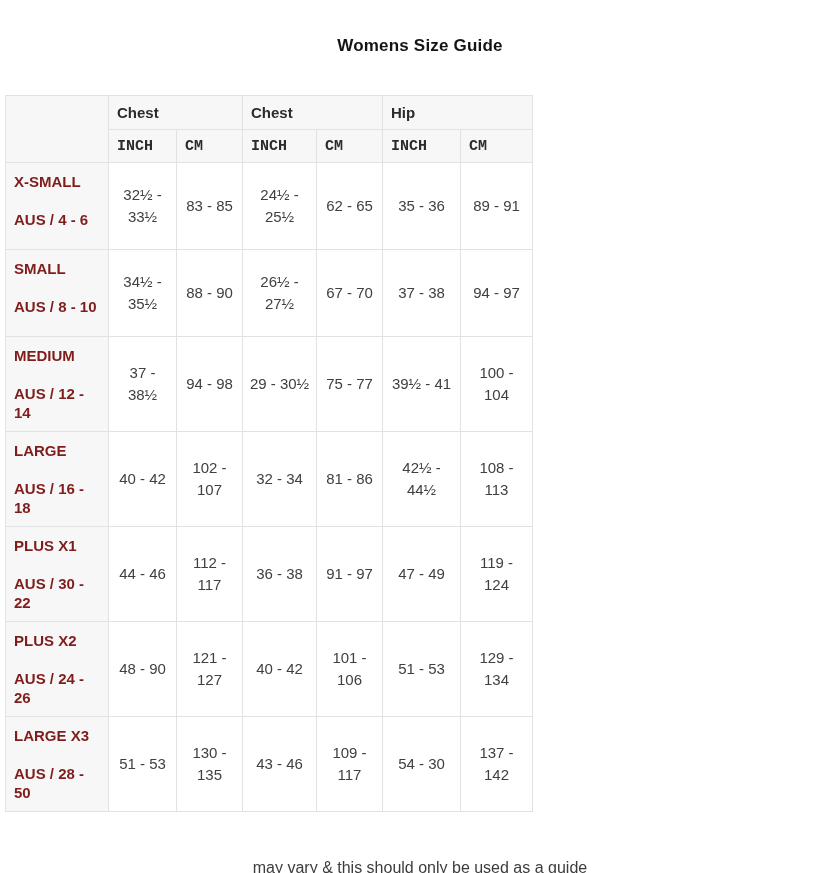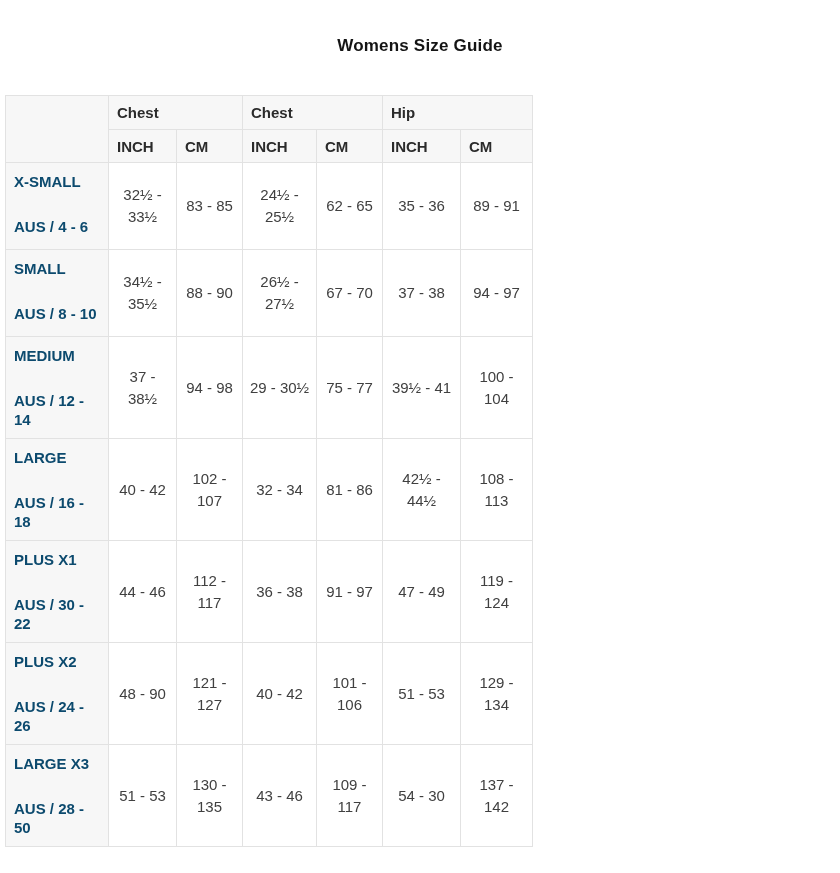--- a/index.html
+++ b/index.html
@@ -38,43 +38,43 @@
   
   col.c-label { width: 103px; }
   col.c-chest-inch { width: 68px; }
   col.c-chest-cm  { width: 66px; }
   col.c-waist-inch { width: 74px; }
   col.c-waist-cm  { width: 66px; }
   col.c-hip-inch  { width: 78px; }
   col.c-hip-cm    { width: 72px; }
 
   thead tr.group-row { height: 34px; }
-  thead tr.unit-row  { height: 33px; }
+  thead tr.unit-row  { height: 33px; font-family: Liberation Mono, monospace; }
   thead th {
     background: #f7f7f7;
     text-align: left;
     padding: 6px 8px;
     font-weight: bold;
     color: #2b2b2b;
     vertical-align: middle;
   }
   th.corner-cell { background: #f7f7f7; }
 
   tbody tr { height: 87px; }
   tbody th.row-label {
     background: #f7f7f7;
     text-align: left;
     vertical-align: top;
     padding: 9px 8px;
     font-weight: bold;
-    color: #0c4a6e;
+    color: #7f1d1d;
     line-height: 19px;
   }
   tbody th.row-label .aus-label {
-    margin-top: 26px;
+    margin-top: 19px;
   }
   tbody td.value-cell {
     text-align: center;
     vertical-align: middle;
     color: #404040;
     white-space: pre-line;
     line-height: 22px;
     padding: 2px;
   }
   .footnote {

